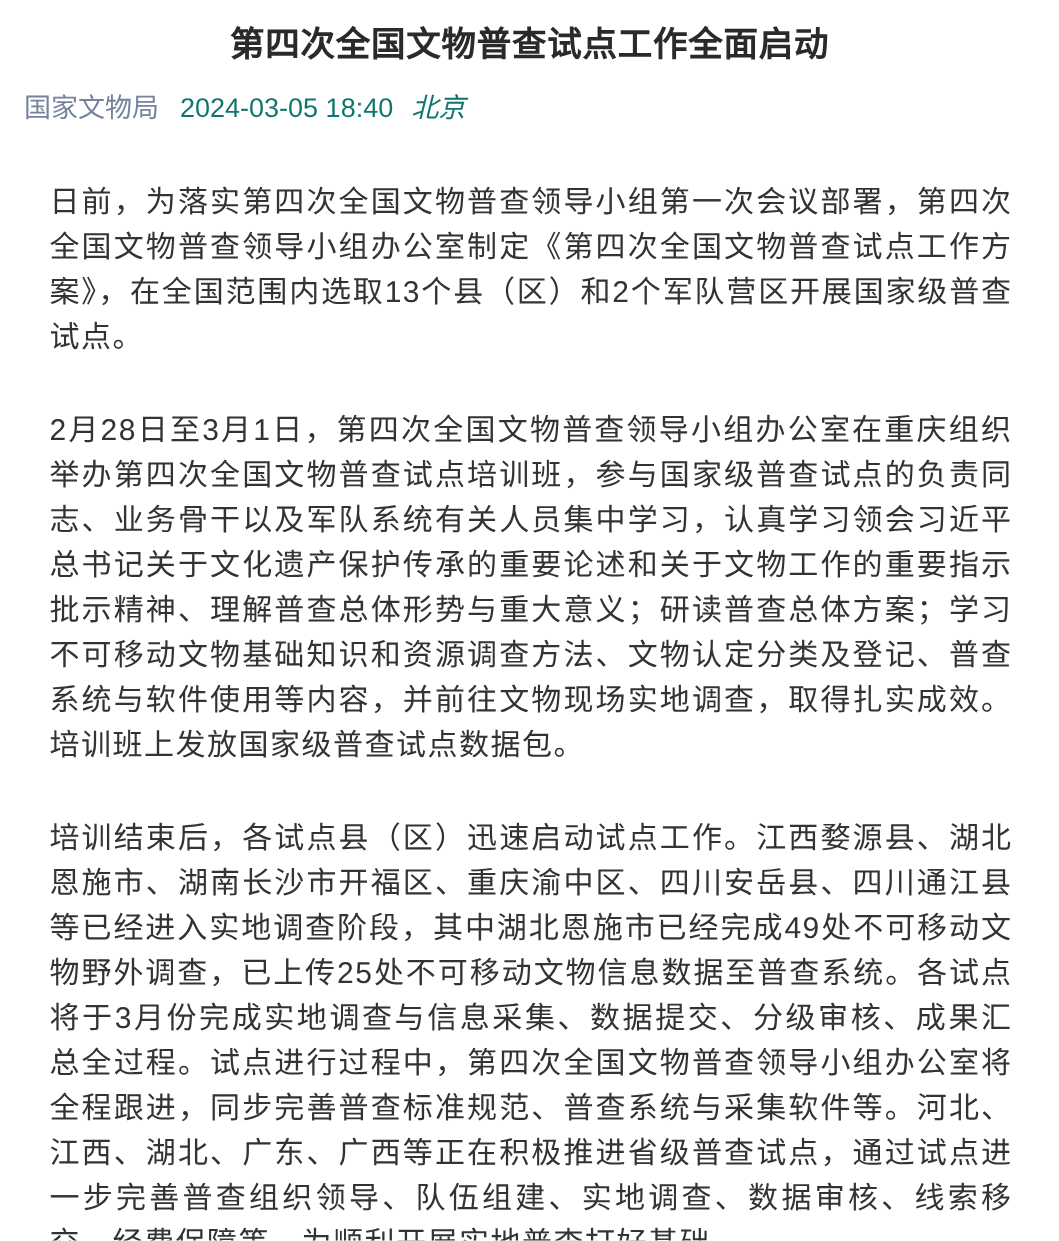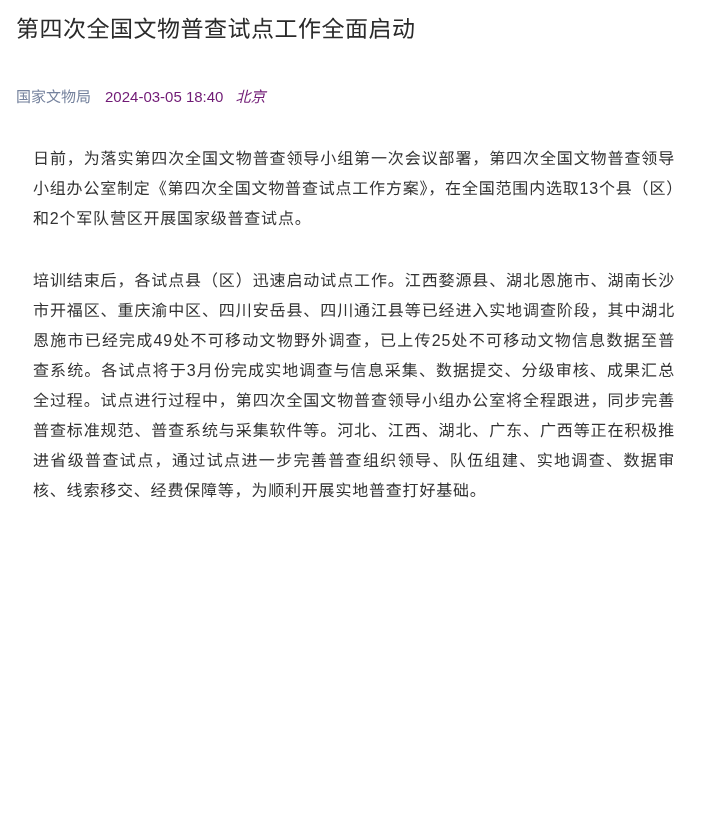--- a/index.html
+++ b/index.html
@@ -14,50 +14,50 @@
     font-family: "Liberation Sans", "DejaVu Sans", sans-serif;
     -webkit-font-smoothing: antialiased;
   }
   .article {
     width: 706px;
     box-sizing: border-box;
   }
   .article-title {
     margin: 14px 16px 0 16px;
     font-size: 23px;
-    font-weight: 400;
+    font-weight: 700;
     line-height: 1.35;
     color: #2a2a2a;
     letter-spacing: 0.5px;
+    text-align: center;
   }
   .byline {
     margin: 17px 16px 0 16px;
-    font-size: 15px;
+    font-size: 18px;
     line-height: 21px;
     display: flex;
     align-items: baseline;
   }
   .byline .source {
     color: #76839e;
     margin-right: 14px;
   }
   .byline .meta {
-    color: #701a75;
-    margin-top: 24px;
+    color: #0f766e;
   }
   .byline .meta + .meta {
     margin-left: 12px;
     font-style: italic;
   }
   .content {
     padding: 5px 31px 18px 33px;
   }
   .content p {
     margin: 32px 0 0 0;
-    font-size: 16px;
+    font-size: 20px;
     line-height: 30px;
     color: #333333;
     text-align: justify;
     text-justify: inter-character;
     letter-spacing: 0.05em;
     word-break: break-all;
   }
 </style>
 </head>
 <body>
@@ -67,16 +67,17 @@
   <h1 class="article-title">第四次全国文物普查试点工作全面启动</h1>
 
   <div class="byline">
     <span class="source">国家文物局</span>
     <span class="meta">2024-03-05 18:40</span>
     <span class="meta">北京</span>
   </div>
 
   <div class="content">
     <p>日前，为落实第四次全国文物普查领导小组第一次会议部署，第四次全国文物普查领导小组办公室制定《第四次全国文物普查试点工作方案》，在全国范围内选取13个县（区）和2个军队营区开展国家级普查试点。</p>
+    <p>2月28日至3月1日，第四次全国文物普查领导小组办公室在重庆组织举办第四次全国文物普查试点培训班，参与国家级普查试点的负责同志、业务骨干以及军队系统有关人员集中学习，认真学习领会习近平总书记关于文化遗产保护传承的重要论述和关于文物工作的重要指示批示精神、理解普查总体形势与重大意义；研读普查总体方案；学习不可移动文物基础知识和资源调查方法、文物认定分类及登记、普查系统与软件使用等内容，并前往文物现场实地调查，取得扎实成效。培训班上发放国家级普查试点数据包。</p>
     <p>培训结束后，各试点县（区）迅速启动试点工作。江西婺源县、湖北恩施市、湖南长沙市开福区、重庆渝中区、四川安岳县、四川通江县等已经进入实地调查阶段，其中湖北恩施市已经完成49处不可移动文物野外调查，已上传25处不可移动文物信息数据至普查系统。各试点将于3月份完成实地调查与信息采集、数据提交、分级审核、成果汇总全过程。试点进行过程中，第四次全国文物普查领导小组办公室将全程跟进，同步完善普查标准规范、普查系统与采集软件等。河北、江西、湖北、广东、广西等正在积极推进省级普查试点，通过试点进一步完善普查组织领导、队伍组建、实地调查、数据审核、线索移交、经费保障等，为顺利开展实地普查打好基础。</p>
   </div>
 
 </div>
 
 </body></html>

